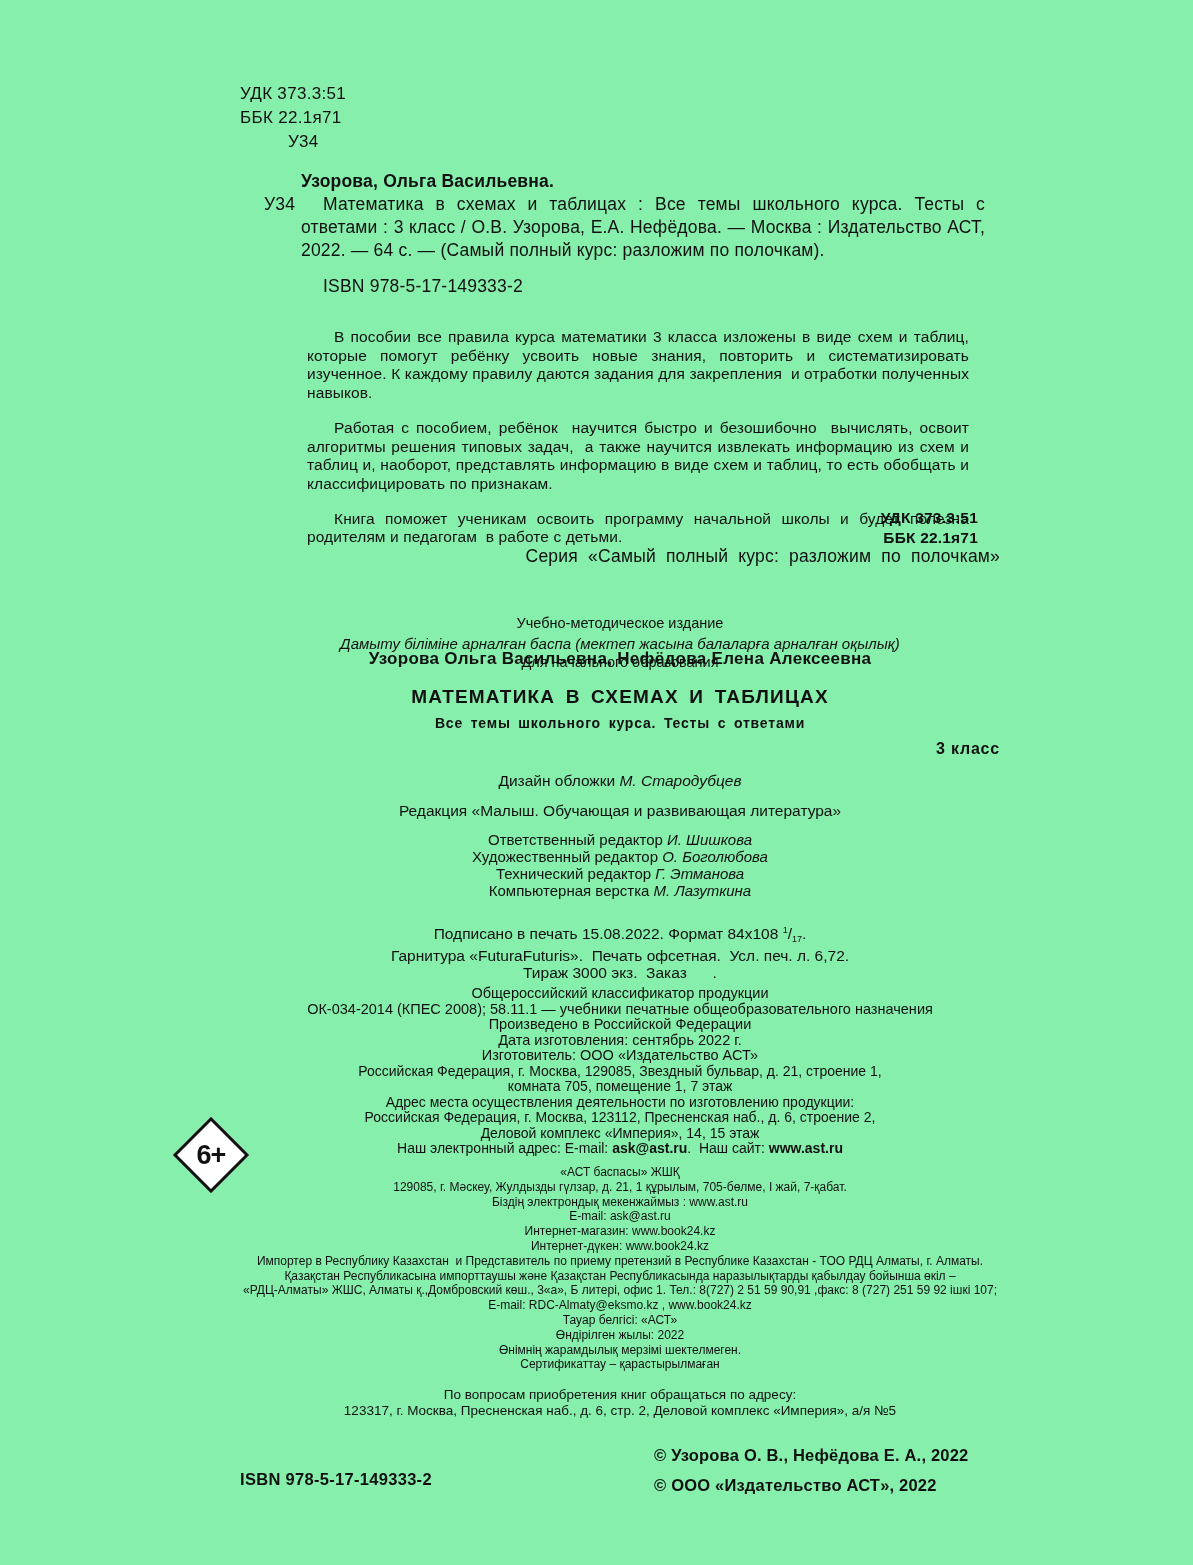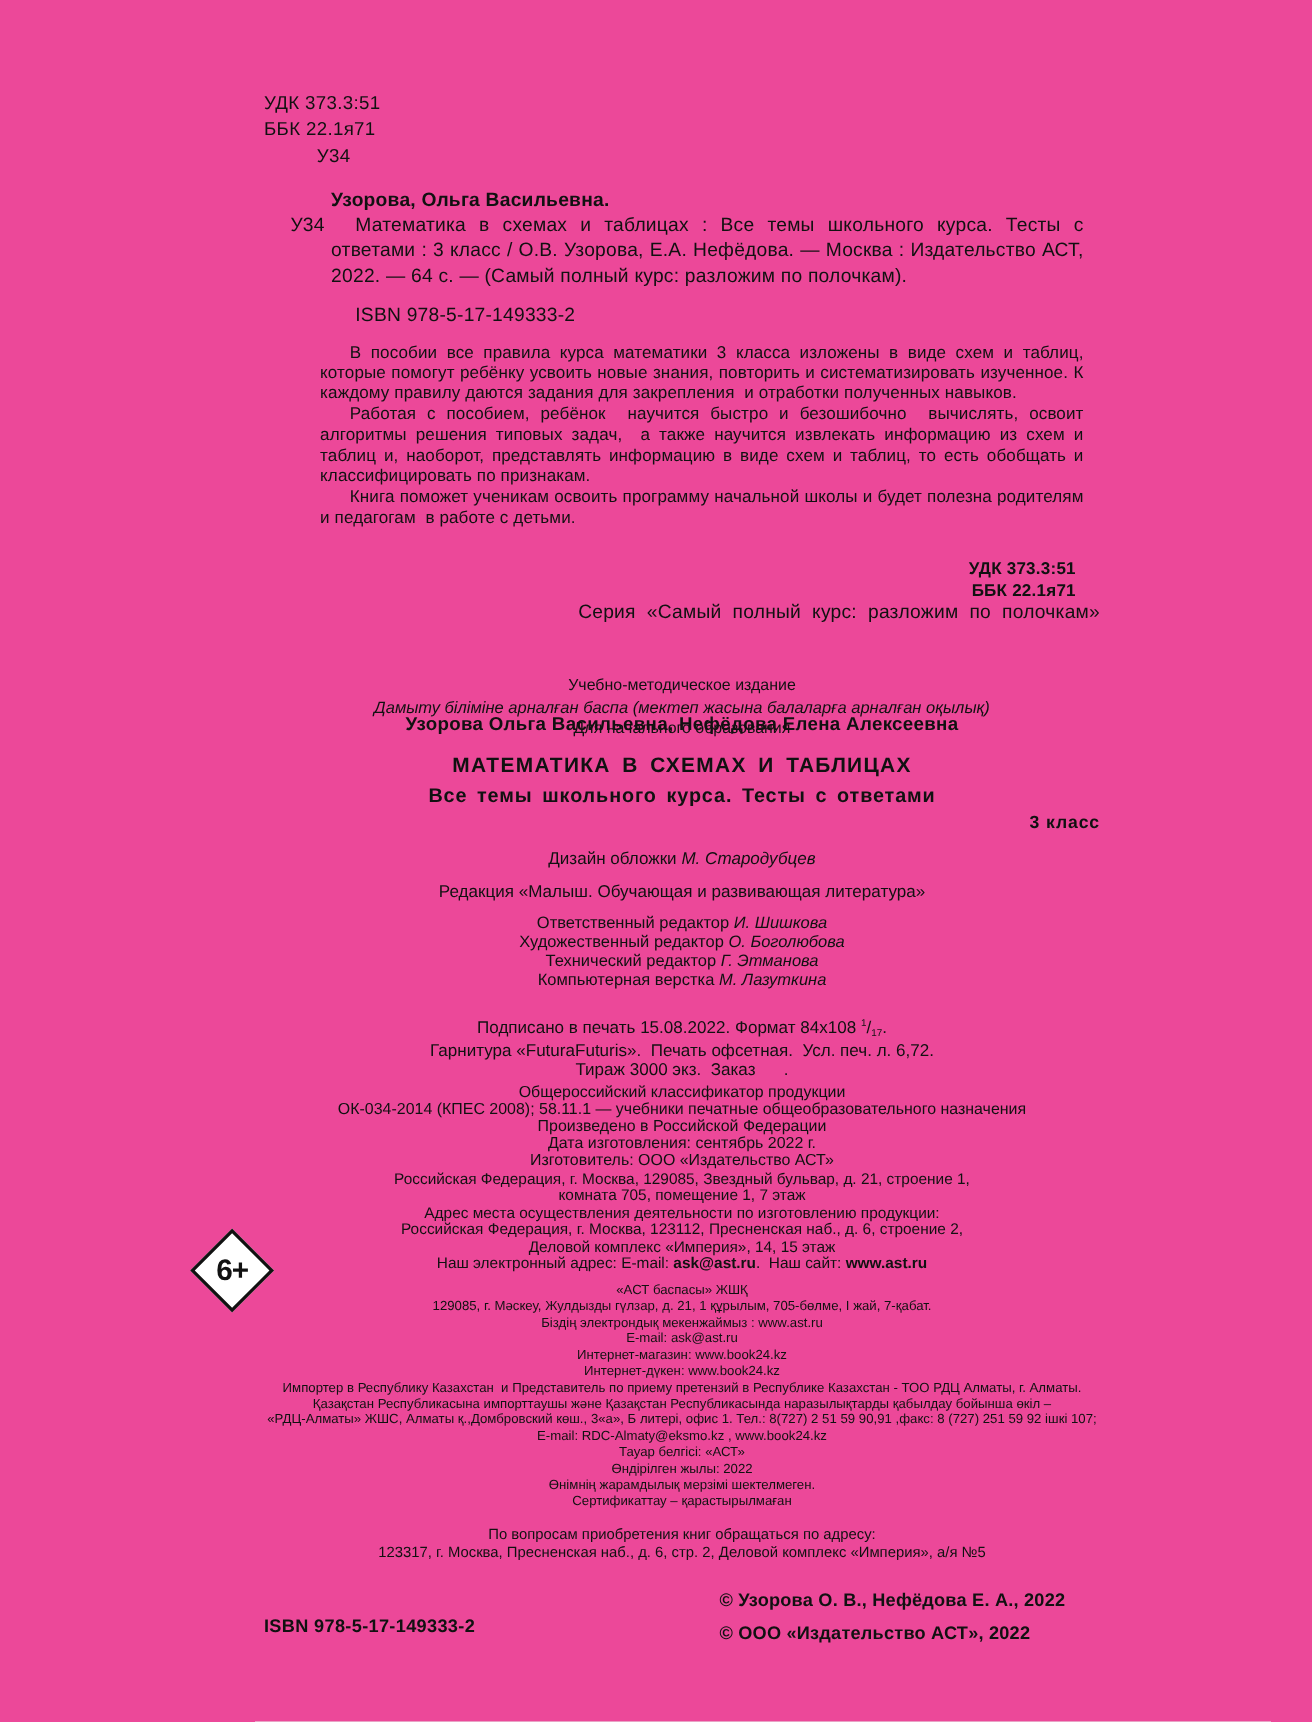--- a/index.html
+++ b/index.html
@@ -1,52 +1,52 @@
 <!DOCTYPE html>
 <html><head>
 <meta charset="utf-8">
 <style>
   html,body { margin:0; padding:0; background:#e8e8e8; }
   .page {
     position:relative; width:1193px; height:1565px; margin:0 auto;
-    background:#ec4899; color:#111;
+    background:#86efac; color:#111;
     font-family:"Liberation Sans", sans-serif;
     overflow:hidden;
   }
   .pre { white-space:pre-wrap; }
   .b { font-weight:bold; }
   .it { font-style:italic; }
 
   
   .udk-top { position:absolute; left:240px; top:82px; font-size:17px; line-height:24px; letter-spacing:0.3px; }
   .udk-top .code { margin-left:48px; }
 
   
   .bib { position:absolute; left:301px; top:170px; width:684px; font-size:17.5px; line-height:23px; letter-spacing:0.2px; }
   .bib .author { font-weight:bold; }
   .bib .desc { position:relative; text-align:justify; text-indent:22px; }
   .bib .margin-code { position:absolute; left:-59px; top:0; }
   .bib .isbn { margin-top:13px; text-indent:22px; }
 
   
   .annotation { position:absolute; left:291px; top:312px; width:694px; font-size:15.5px; line-height:18.7px; text-align:justify; letter-spacing:0.1px; }
-  .annotation p { margin:0; text-indent:27px; }
+  .annotation p { margin:16px; text-indent:27px; }
 
   
   .udk-right { position:absolute; left:685px; top:508px; width:293px; text-align:right; font-weight:bold; font-size:15.5px; line-height:20px; letter-spacing:0.2px; }
 
   
   .cblock { position:absolute; left:240px; width:760px; text-align:center; }
   .series  { top:546px; font-size:17.5px; word-spacing:5px; letter-spacing:0.2px;text-align:right; }
   .edition { top:574px; font-size:14.5px; line-height:19.5px;margin-top:40px; }
   .edition .it { font-size:15px; }
   .authors { top:649px; font-size:17px; font-weight:bold; letter-spacing:0.3px; }
   .title   { top:684px; font-weight:bold; line-height:26px; }
   .title .t1 { font-size:19px; letter-spacing:1.2px; word-spacing:4px; }
-  .title .t2 { font-size:18px; letter-spacing:0.8px; word-spacing:3px; }
+  .title .t2 { font-size:14px; letter-spacing:0.8px; word-spacing:3px; }
   .title .t3 { font-size:16px; letter-spacing:0.8px;text-align:right; }
   .design    { top:772px; font-size:15.5px; }
   .redaction { top:802px; font-size:15.5px; }
   .editors   { top:831px; font-size:15px; line-height:17px; }
   .printinfo { top:922px; font-size:15.5px; line-height:16.8px; }
   .printinfo sup { font-size:9px; vertical-align:6px; }
   .printinfo sub { font-size:9px; vertical-align:-3px; }
   .production { top:986px; font-size:14px; line-height:15.5px; }
   .production .big { font-size:14.5px; }
   .kazakh { left:230px; width:780px; top:1165px; font-size:12px; line-height:14.8px; }

